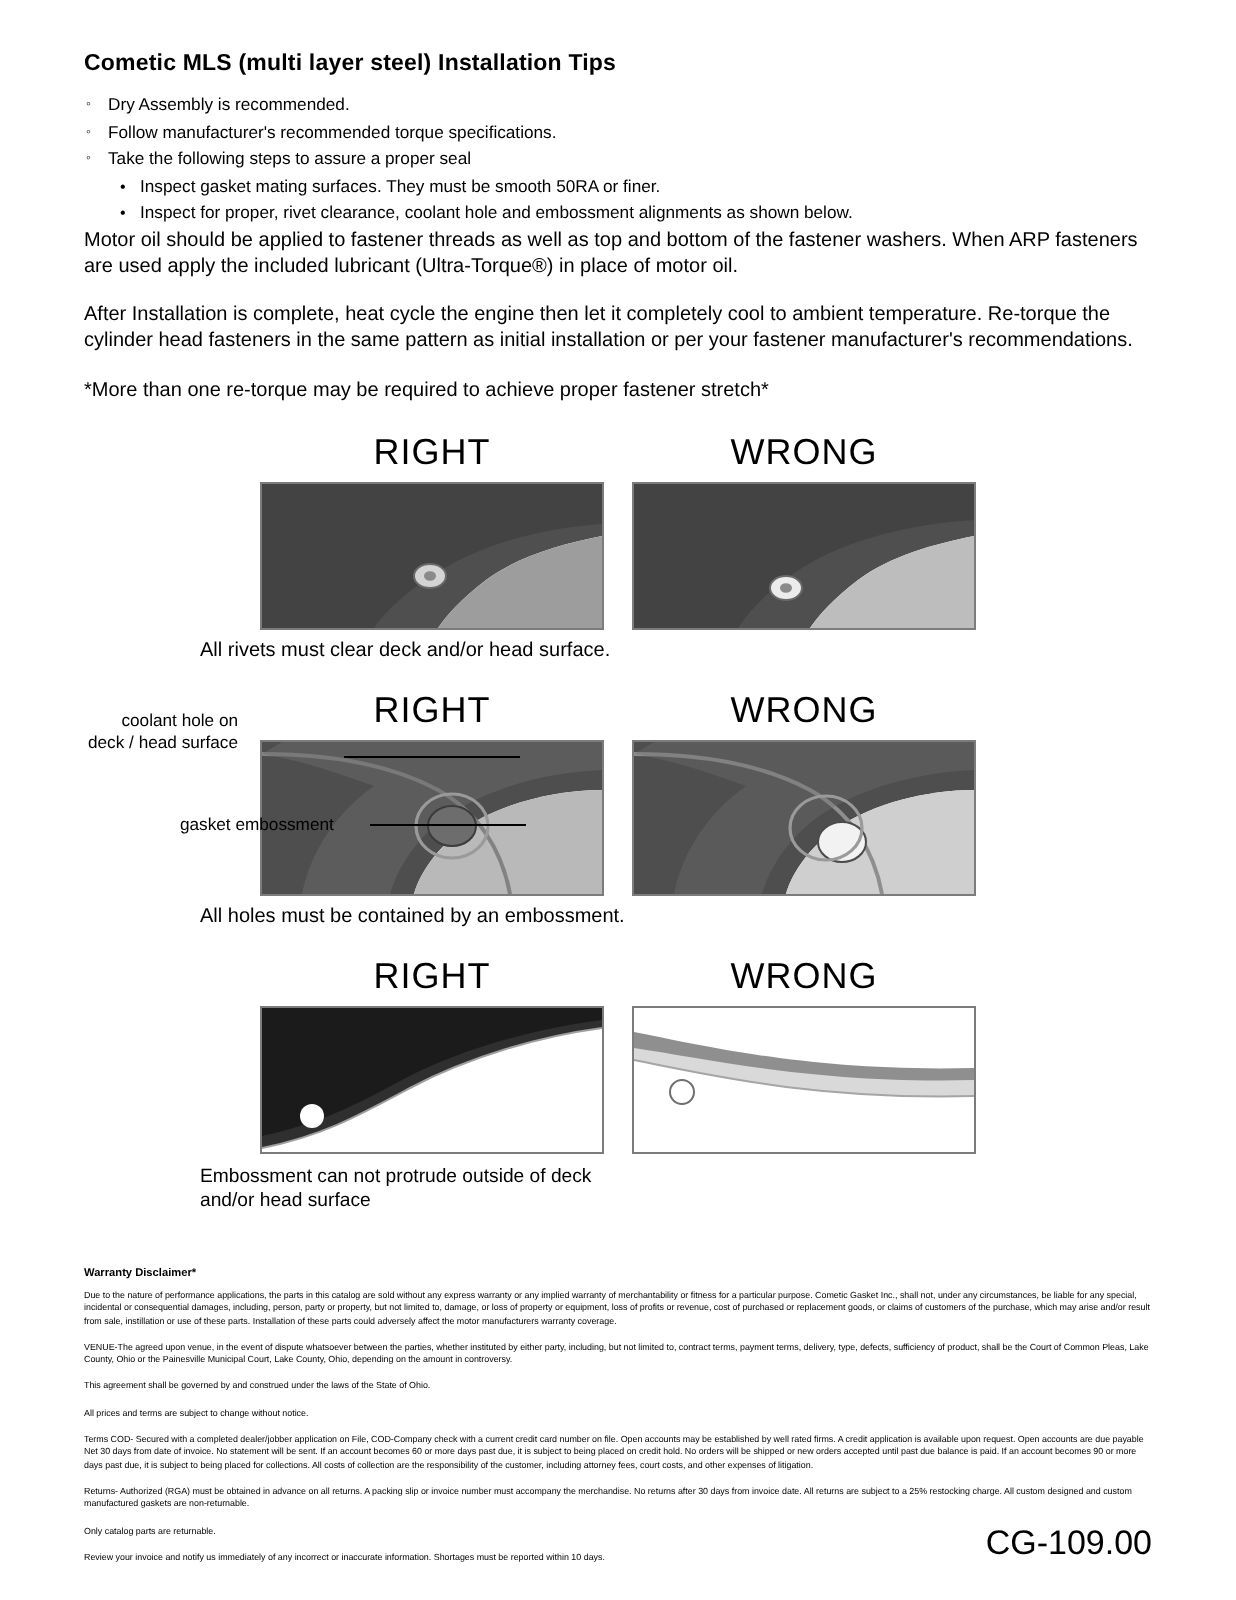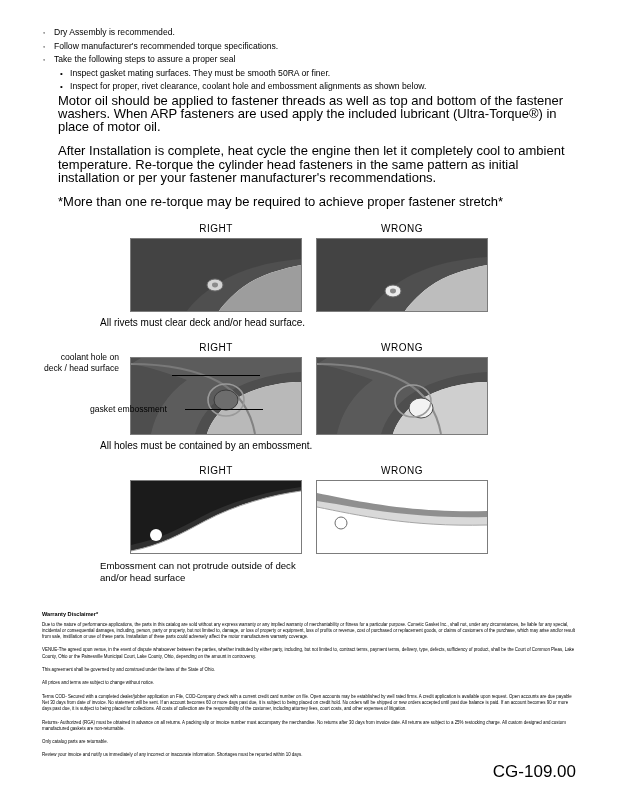--- a/index.html
+++ b/index.html
@@ -66,36 +66,36 @@
     position: relative;
   }
   .sub-list li .marker {
     position: absolute;
     left: 0;
     top: 0;
     font-size: 8px;
     line-height: 13.5px;
   }
   p.para {
-    font-size: 13px;
+    font-size: 10px;
     line-height: 13.3px;
-    margin: 0 0 11px 16px;
+    margin: 0 0 11px 0;
   }
   p.para.tight { margin-bottom: 0; }
 
   
   .figure-block { margin-top: 14px; }
   .fig-row {
     display: flex;
     justify-content: center;
     gap: 14px;
   }
   .fig-col { width: 172px; }
   .fig-label {
-    font-size: 10px;
+    font-size: 18px;
     text-align: center;
     margin-bottom: 4px;
     letter-spacing: 0.5px;
   }
   .fig-box {
     width: 172px;
     height: 74px;
     border: 1px solid #7c7c7c;
     position: relative;
     overflow: hidden;
@@ -153,20 +153,21 @@
     bottom: 18px;
     font-size: 17px;
     text-align: center;
   }
 </style>
 </head>
 <body>
 
 <div class="page">
 
+  <h1 class="title">Cometic MLS (multi layer steel) Installation Tips</h1>
 
   <ul class="bullet-list">
     <li><span class="marker">◦</span><span>Dry Assembly is recommended.</span></li>
     <li><span class="marker">◦</span><span>Follow manufacturer's recommended torque specifications.</span></li>
     <li><span class="marker">◦</span><span>Take the following steps to assure a proper seal</span></li>
   </ul>
 
   <ul class="sub-list">
     <li><span class="marker">•</span><span>Inspect gasket mating surfaces.  They must be smooth 50RA or finer.</span></li>
     <li><span class="marker">•</span><span>Inspect for proper, rivet clearance, coolant hole and embossment alignments as shown below.</span></li>

